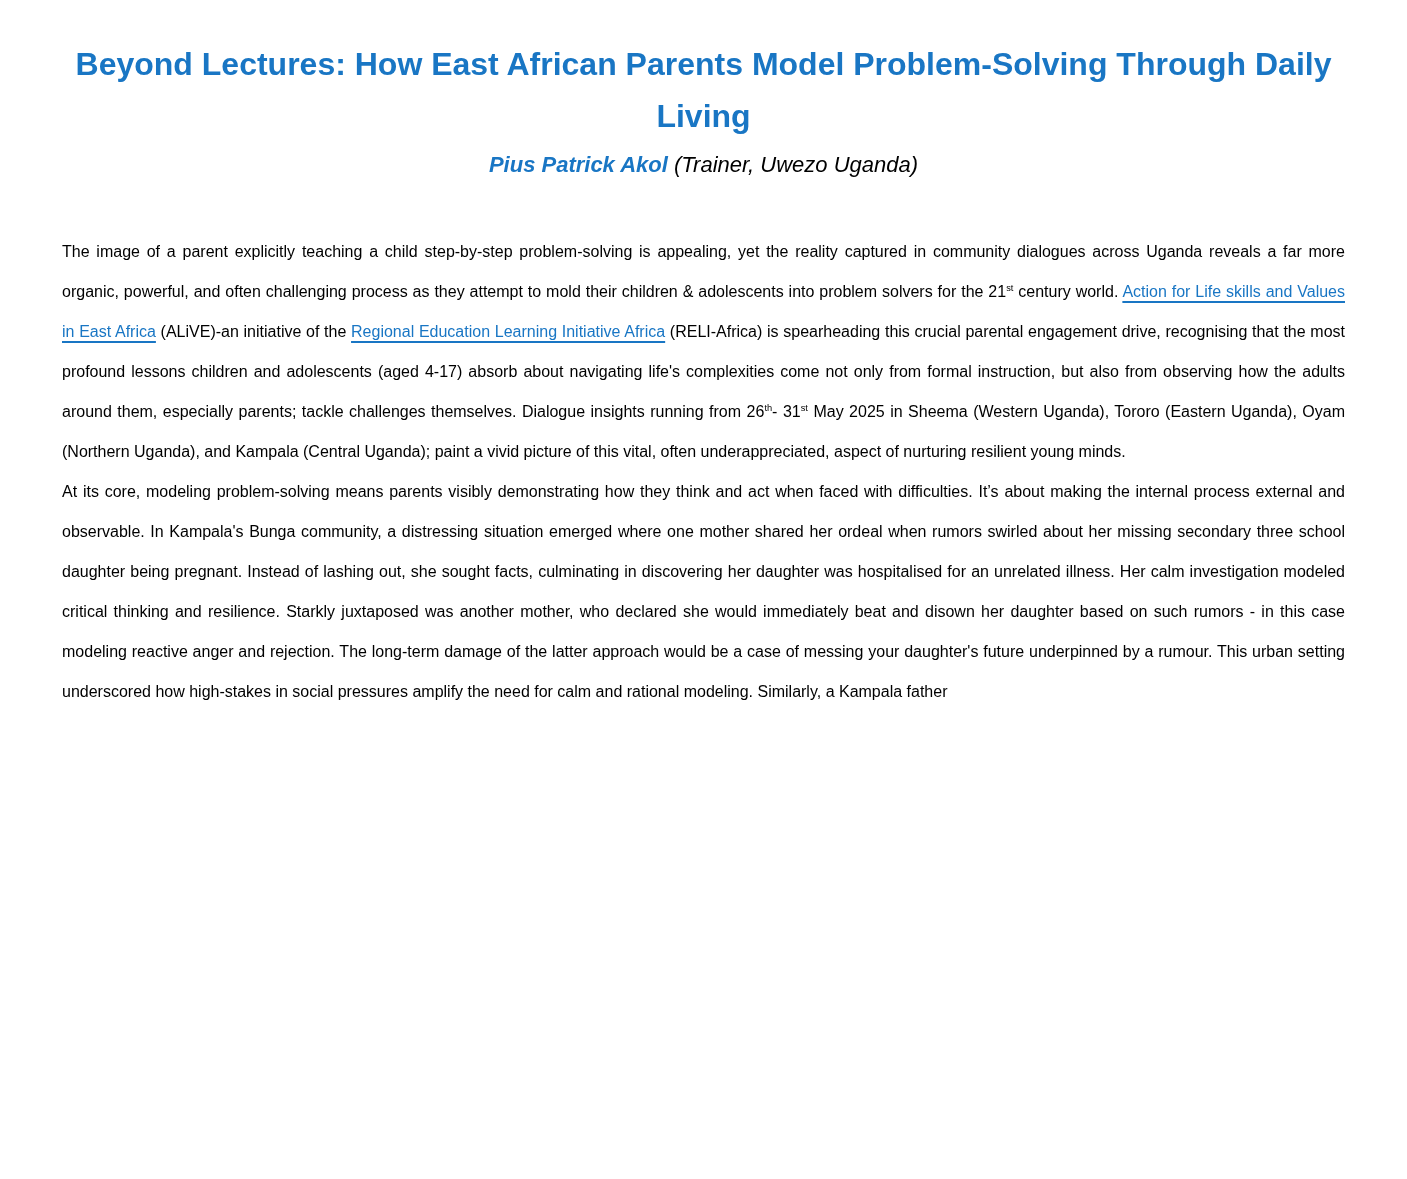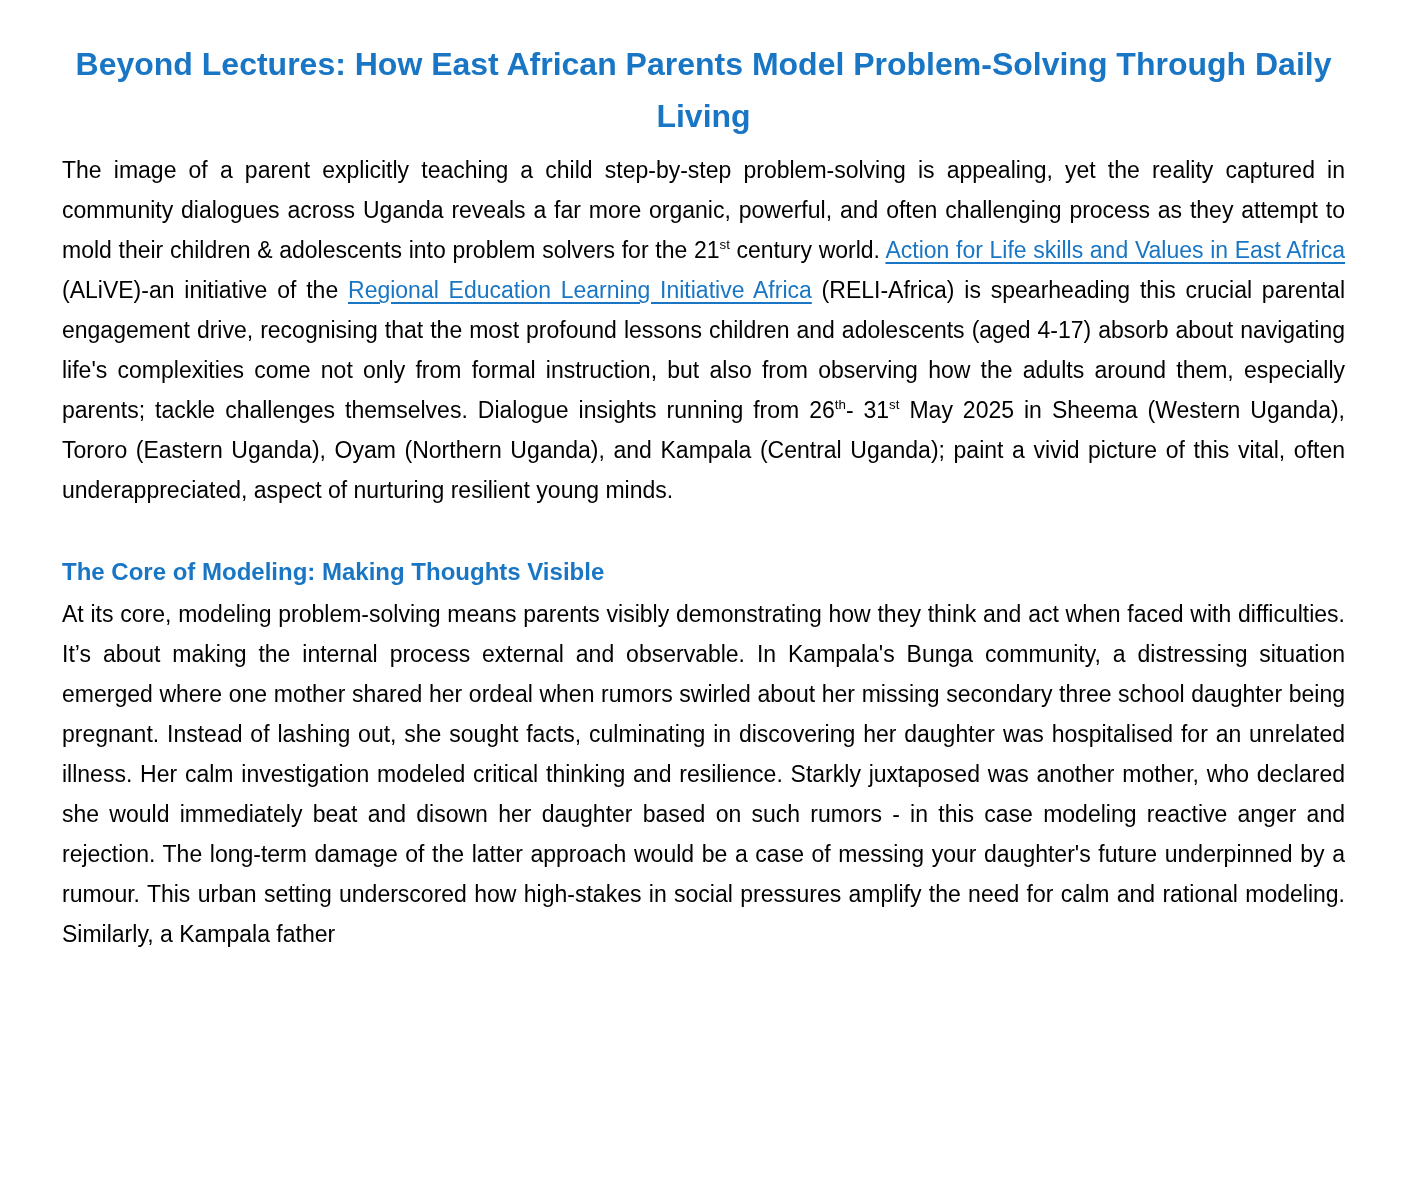--- a/index.html
+++ b/index.html
@@ -42,21 +42,21 @@
     color:var(--blue);
     font-size:24px;
     font-weight:bold;
     line-height:40px;
   }
   .section-heading.second{
     margin-top:42px;
   }
   .body-para{
     margin:0;
-    font-size:23px;
+    font-size:16px;
     line-height:40px;
     text-align:justify;
     color:var(--ink);
   }
   .body-para sup{
     font-size:0.58em;
     line-height:0;
     vertical-align:super;
   }
   a.doc-link{
@@ -67,21 +67,21 @@
     cursor:pointer;
   }
 </style>
 </head>
 <body>
 
 <div class="page">
 
   <h1 class="doc-title">Beyond Lectures: How East African Parents Model Problem-Solving Through Daily Living</h1>
 
+  <p class="byline"><span class="name">Pius Patrick Akol</span><span> (Trainer, Uwezo Uganda)</span></p>
 
 
   <p class="body-para"><span>The image of a parent explicitly teaching a child step-by-step problem-solving is appealing, yet the reality captured in community dialogues across Uganda reveals a far more organic, powerful, and often challenging process as they attempt to mold their children &amp; adolescents into problem solvers for the 21</span><sup>st</sup><span> century world. </span><a class="doc-link" href="#">Action for Life skills and Values in East Africa</a><span> (ALiVE)-an initiative of the </span><a class="doc-link" href="#">Regional Education Learning Initiative Africa</a><span> (RELI-Africa) is spearheading this crucial parental engagement drive, recognising that the most profound lessons children and adolescents (aged 4-17) absorb about navigating life's complexities come not only from formal instruction, but also from observing how the adults around them, especially parents; tackle challenges themselves. Dialogue insights running from 26</span><sup>th</sup><span>- 31</span><sup>st</sup><span> May 2025 in Sheema (Western Uganda), Tororo (Eastern Uganda), Oyam (Northern Uganda), and Kampala (Central Uganda); paint a vivid picture of this vital, often underappreciated, aspect of nurturing resilient young minds.</span></p>
 
-  <h2 class="section-heading second">The Core of Modeling: Making Thoughts Visible</h2>
 
   <p class="body-para"><span>At its core, modeling problem-solving means parents visibly demonstrating how they think and act when faced with difficulties. It’s about making the internal process external and observable. In Kampala's Bunga community, a distressing situation emerged where one mother shared her ordeal when rumors swirled about her missing secondary three school daughter being pregnant. Instead of lashing out, she sought facts, culminating in discovering her daughter was hospitalised for an unrelated illness. Her calm investigation modeled critical thinking and resilience. Starkly juxtaposed was another mother, who declared she would immediately beat and disown her daughter based on such rumors - in this case modeling reactive anger and rejection. The long-term damage of the latter approach would be a case of messing your daughter's future underpinned by a rumour. This urban setting underscored how high-stakes in social pressures amplify the need for calm and rational modeling. Similarly, a Kampala father</span></p>
 
 </div>
 
 </body></html>

